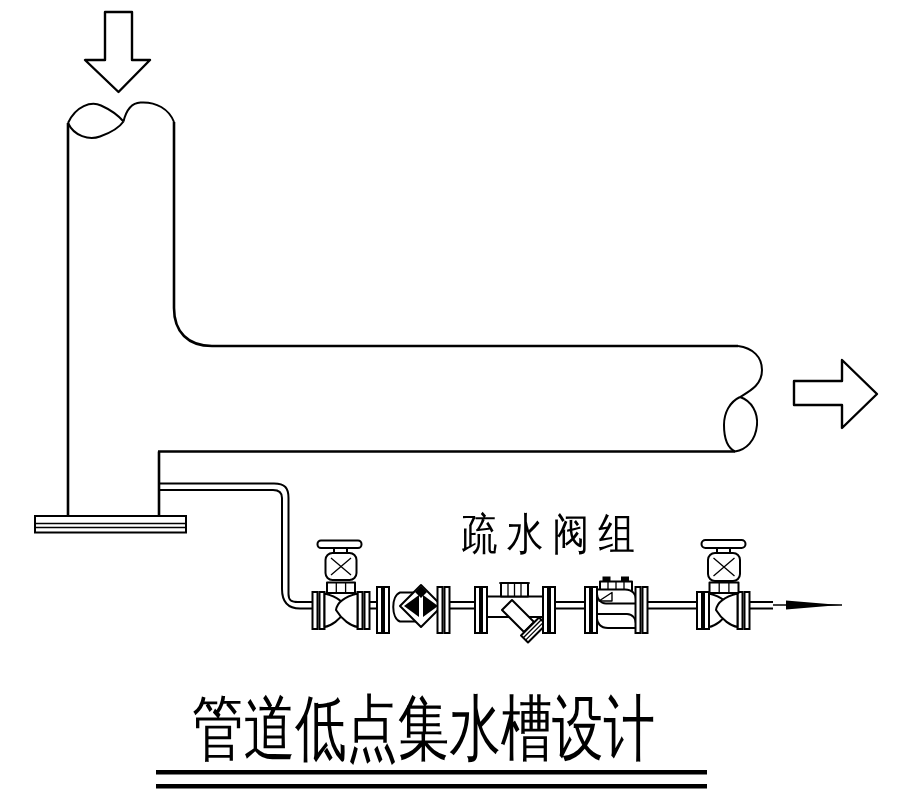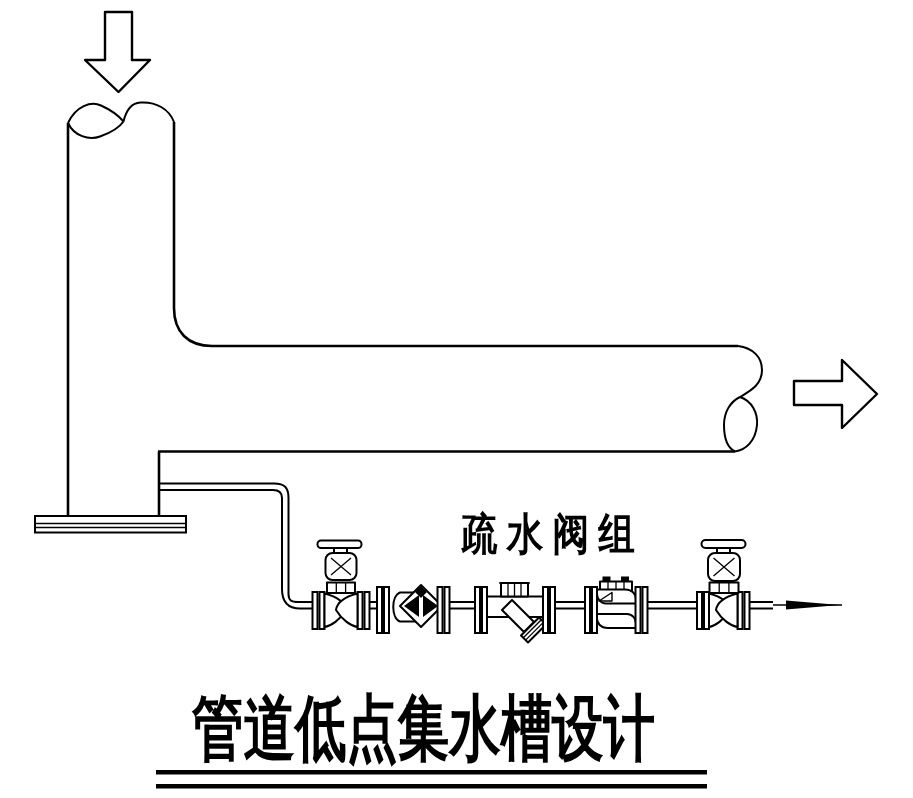--- a/index.html
+++ b/index.html
@@ -2,21 +2,20 @@
 <html><head>
 <meta charset="utf-8">
 <style>
   html,body{margin:0;padding:0;background:#ffffff;}
   .canvas{
     position:relative;
     width:913px;height:798px;
     background:#ffffff;
     font-family:"Liberation Serif","DejaVu Serif",serif;
     overflow:hidden;
-    font-weight:bold;
   }
   svg{display:block;}
   .ln   {fill:none;stroke:#000;stroke-width:2.6;stroke-linejoin:round;}
   .ln2  {fill:none;stroke:#000;stroke-width:2;stroke-linejoin:round;}
   .fine {fill:none;stroke:#000;stroke-width:1.3;}
   .shape{fill:#ffffff;stroke:#000;stroke-width:2;stroke-linejoin:round;}
   .shapeB{fill:#ffffff;stroke:#000;stroke-width:2.4;stroke-linejoin:round;}
   .fl   {fill:#ffffff;stroke:#000;stroke-width:2;}
   .blk  {fill:#000;stroke:none;}
   .cjk  {fill:#000;font-family:"Liberation Serif","DejaVu Serif",serif;}

